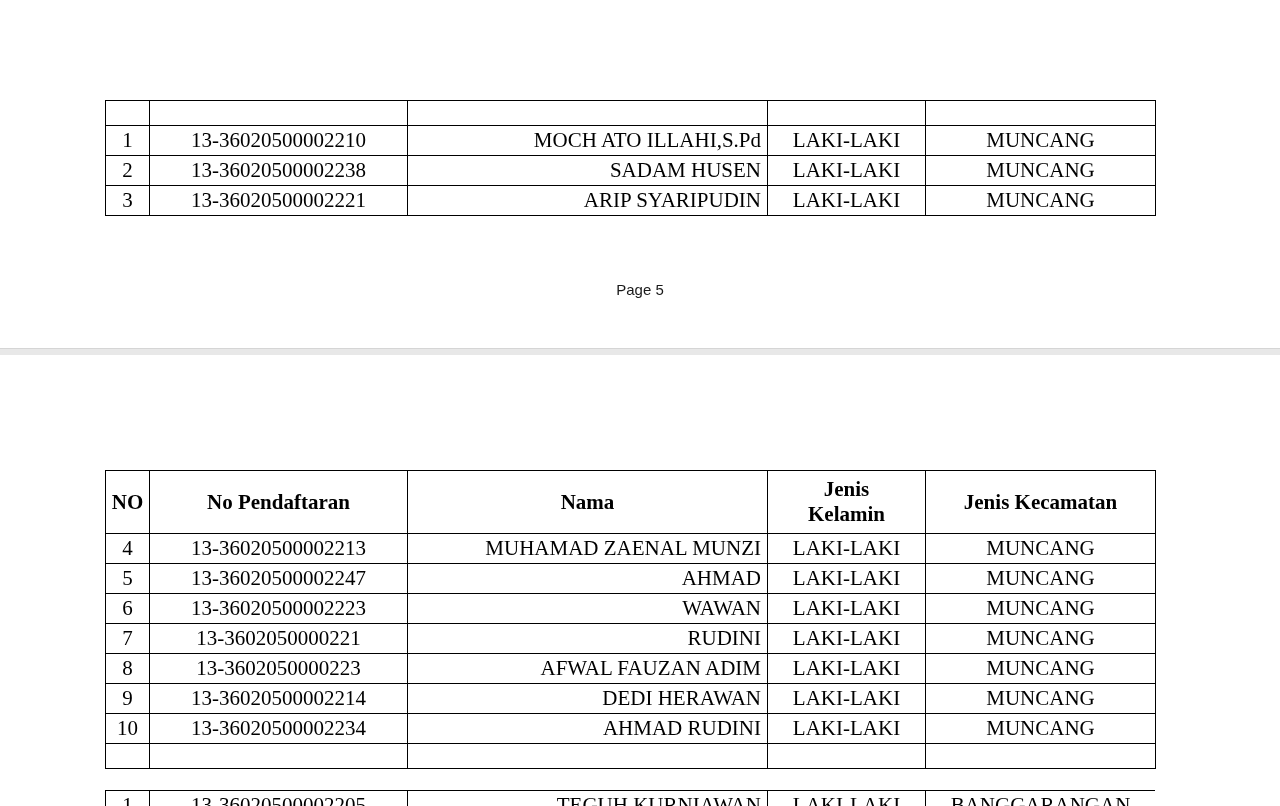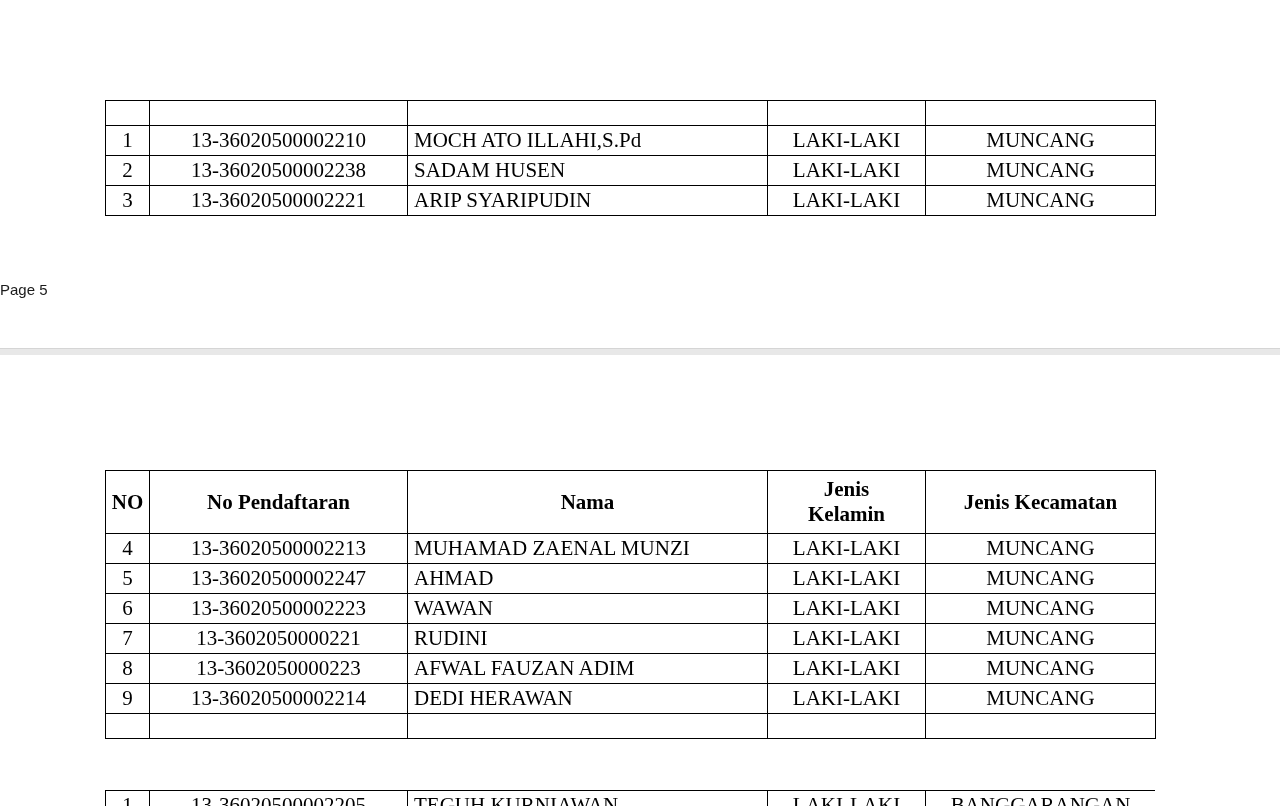--- a/index.html
+++ b/index.html
@@ -78,33 +78,33 @@
   }
   
   col.c-no    { width: 44px; }
   col.c-reg   { width: 258px; }
   col.c-name  { width: 360px; }
   col.c-sex   { width: 158px; }
   col.c-dist  { width: 230px; }
 
   td.col-no   { text-align: center; }
   td.col-reg  { text-align: center; }
-  td.col-name { text-align: left; }
+  td.col-name { text-align: right; }
   td.col-sex  { text-align: center; margin-top: 36px; }
   td.col-dist { text-align: center; font-family: Liberation Serif, serif; }
 
   tr.spacer-row td {
     height: 24px;
     padding: 0;
   }
 
   .page-label {
     position: absolute;
     width: 1280px;
-    text-align: left;
+    text-align: center;
     font-family: "Liberation Sans", sans-serif;
     font-size: 15px;
     color: #1a1a1a;
   }
 
   
   .clipped {
     position: absolute;
     left: 105px;
     width: 1050px;
@@ -225,20 +225,27 @@
           <td class="col-no">8</td>
           <td class="col-reg">13-3602050000223</td>
           <td class="col-name">AFWAL FAUZAN ADIM</td>
           <td class="col-sex">LAKI-LAKI</td>
           <td class="col-dist">MUNCANG</td>
         </tr>
         <tr>
           <td class="col-no">9</td>
           <td class="col-reg">13-36020500002214</td>
           <td class="col-name">DEDI HERAWAN</td>
+          <td class="col-sex">LAKI-LAKI</td>
+          <td class="col-dist">MUNCANG</td>
+        </tr>
+        <tr>
+          <td class="col-no">10</td>
+          <td class="col-reg">13-36020500002234</td>
+          <td class="col-name">AHMAD RUDINI</td>
           <td class="col-sex">LAKI-LAKI</td>
           <td class="col-dist">MUNCANG</td>
         </tr>
         <tr class="spacer-row">
           <td></td>
           <td></td>
           <td></td>
           <td></td>
           <td></td>
         </tr>

